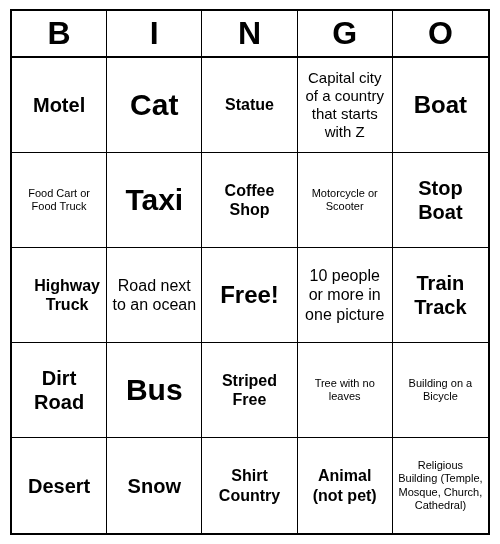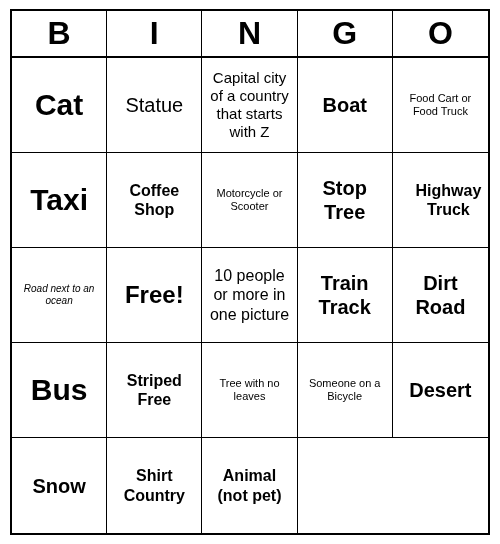--- a/index.html
+++ b/index.html
@@ -73,37 +73,39 @@
 
 <div class="bingo-container">
   <div class="bingo-header">
   <div class="bingo-header-cell">B</div>
       <div class="bingo-header-cell">I</div>
       <div class="bingo-header-cell">N</div>
       <div class="bingo-header-cell">G</div>
       <div class="bingo-header-cell">O</div>
     </div>
   <div class="bingo-grid">
+  <div class="bingo-cell" style="font-size: 20px; font-weight: bold;">Motel</div>
       <div class="bingo-cell" style="font-size: 30px; font-weight: bold;">Cat</div>
-      <div class="bingo-cell" style="font-size: 20px; font-weight: normal;">Statue</div>
+      <div class="bingo-cell" style="font-size: 16px; font-weight: bold;">Statue</div>
       <div class="bingo-cell" style="font-size: 15px;">Capital city of a country that starts with Z</div>
-      <div class="bingo-cell" style="font-size: 20px; font-weight: bold;">Boat</div>
+      <div class="bingo-cell" style="font-size: 24px; font-weight: bold;">Boat</div>
       <div class="bingo-cell" style="font-size: 11px;">Food Cart or Food Truck</div>
       <div class="bingo-cell" style="font-size: 30px; font-weight: bold;">Taxi</div>
       <div class="bingo-cell" style="font-size: 16px; font-weight: bold; text-align: center;">Coffee Shop</div>
       <div class="bingo-cell" style="font-size: 11px;">Motorcycle or Scooter</div>
-      <div class="bingo-cell" style="font-size: 20px; font-weight: bold;">Stop Tree</div>
+      <div class="bingo-cell" style="font-size: 20px; font-weight: bold;">Stop Boat</div>
       <div class="bingo-cell" style="font-size: 16px; font-weight: bold; padding-left: 20px;">Highway Truck</div>
-      <div class="bingo-cell" style="font-size: 10px; font-style: italic;">Road next to an ocean</div>
+      <div class="bingo-cell" style="font-size: 16px;">Road next to an ocean</div>
       <div class="bingo-cell" style="font-size: 24px; font-weight: bold;">Free!</div>
       <div class="bingo-cell" style="font-size: 16px;">10 people or more in one picture</div>
       <div class="bingo-cell" style="font-size: 20px; font-weight: bold;">Train Track</div>
       <div class="bingo-cell" style="font-size: 20px; font-weight: bold; text-align: center;">Dirt Road</div>
       <div class="bingo-cell" style="font-size: 30px; font-weight: bold;">Bus</div>
       <div class="bingo-cell" style="font-size: 16px; font-weight: bold;">Striped Free</div>
       <div class="bingo-cell" style="font-size: 11px;">Tree with no leaves</div>
-      <div class="bingo-cell" style="font-size: 11px;">Someone on a Bicycle</div>
+      <div class="bingo-cell" style="font-size: 11px;">Building on a Bicycle</div>
       <div class="bingo-cell" style="font-size: 20px; font-weight: bold;">Desert</div>
       <div class="bingo-cell" style="font-size: 20px; font-weight: bold;">Snow</div>
       <div class="bingo-cell" style="font-size: 16px; font-weight: bold;">Shirt Country</div>
       <div class="bingo-cell" style="font-size: 16px; font-weight: bold;">Animal (not pet)</div>
+      <div class="bingo-cell" style="font-size: 11px;">Religious Building (Temple, Mosque, Church, Cathedral)</div>
     </div>
 </div>
 
 </body></html>

